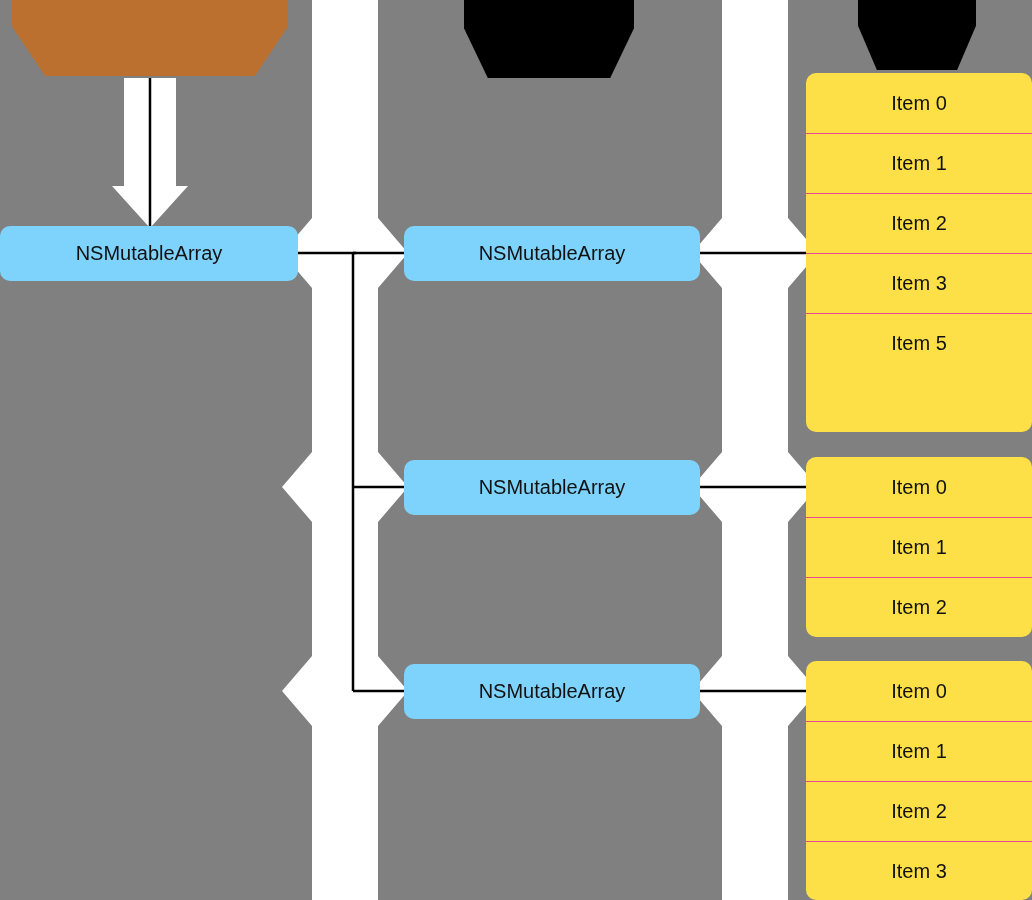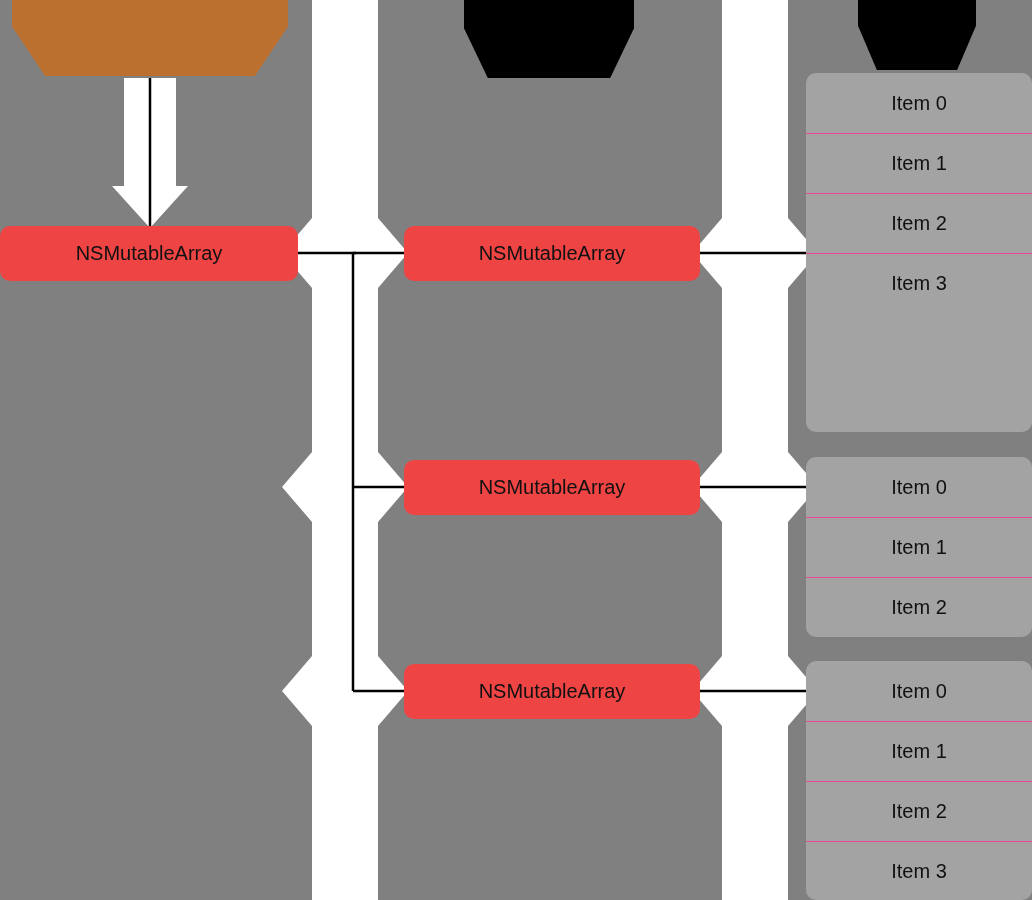--- a/index.html
+++ b/index.html
@@ -37,31 +37,31 @@
   .banner-items{
     left:858px;top:-60px;width:118px;height:130px;
     background:#000000;color:#0b0b0b;
     padding-bottom:40px;
     clip-path:polygon(0 0,100% 0,100% 66%,84% 100%,16% 100%,0 66%);
   }
 
   
   .pill{
     position:absolute;
-    background:#ef4444;
+    background:#7dd3fc;
     border-radius:10px;
     display:flex;align-items:center;justify-content:center;
     font-size:20px;color:#111111;
     box-sizing:border-box;
   }
 
   
   .itemgroup{
     position:absolute;
-    background:#a3a3a3;
+    background:#fde047;
     border-radius:10px;
     overflow:hidden;
     box-sizing:border-box;
   }
   .item-cell{
     display:flex;align-items:center;justify-content:center;
     font-size:20px;color:#111111;
     border-top:1px solid #ec4899;
     box-sizing:border-box;
   }
@@ -118,20 +118,21 @@
 
   <div class="pill" style="left:404px;top:460px;width:296px;height:55px;">NSMutableArray</div>
 
   <div class="pill" style="left:404px;top:664px;width:296px;height:55px;">NSMutableArray</div>
 
   <div class="itemgroup" style="left:806px;top:73px;width:226px;height:359px;">
     <div class="item-cell first" style="height:60px;">Item 0</div>
     <div class="item-cell" style="height:60px;">Item 1</div>
     <div class="item-cell" style="height:60px;">Item 2</div>
     <div class="item-cell" style="height:60px;">Item 3</div>
+    <div class="item-cell" style="height:59px;">Item 5</div>
   </div>
 
   <div class="itemgroup" style="left:806px;top:457px;width:226px;height:180px;">
     <div class="item-cell first" style="height:60px;">Item 0</div>
     <div class="item-cell" style="height:60px;">Item 1</div>
     <div class="item-cell" style="height:60px;">Item 2</div>
   </div>
 
   <div class="itemgroup" style="left:806px;top:661px;width:226px;height:239px;">
     <div class="item-cell first" style="height:60px;">Item 0</div>

